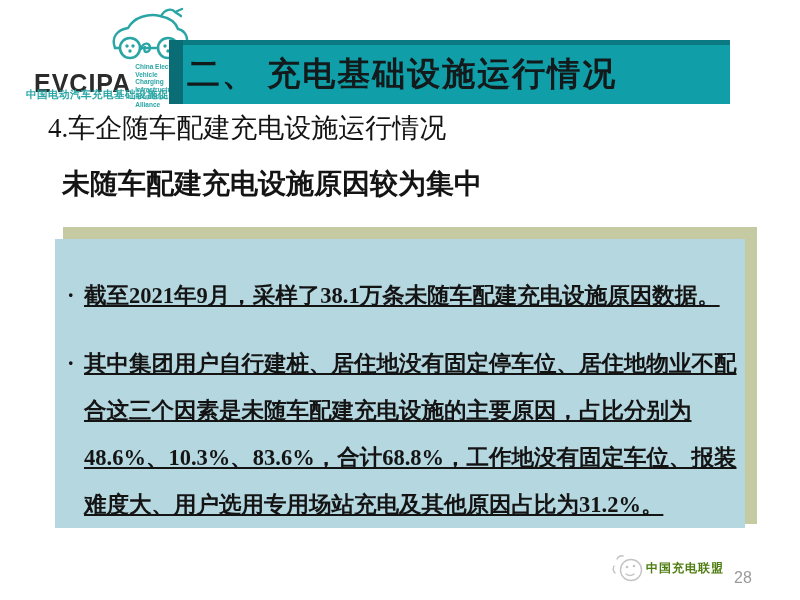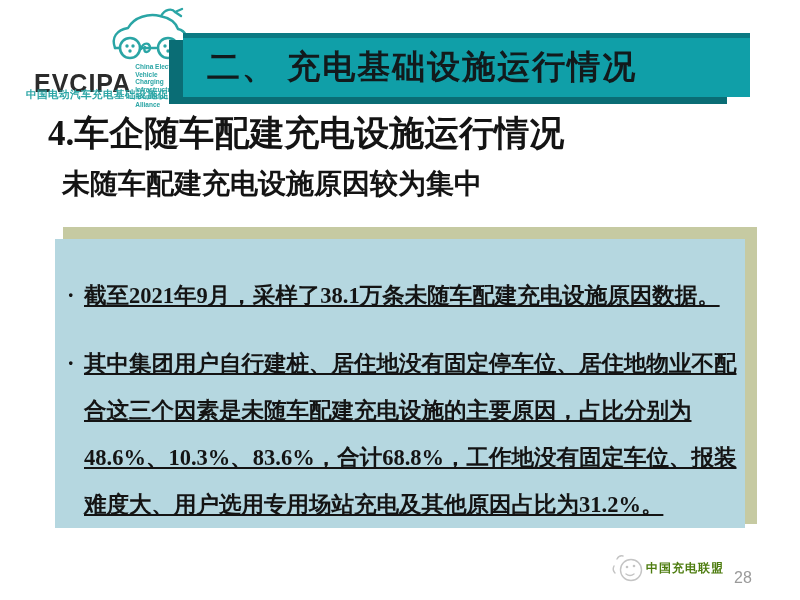--- a/index.html
+++ b/index.html
@@ -15,26 +15,26 @@
   .logo-row{position:absolute;left:12px;top:54px;display:flex;align-items:center;}
   .logo-acronym{font-family:"Liberation Sans",sans-serif;font-weight:bold;font-size:25px;
     letter-spacing:1px;color:#2b2b2b;line-height:26px;}
   .logo-eng{margin-left:4px;padding-top:5px;font-family:"Liberation Sans",sans-serif;
     font-weight:bold;font-size:6.5px;line-height:7.5px;color:var(--logo-teal);}
   .logo-cn{position:absolute;left:4px;top:84px;font-size:10.5px;font-weight:bold;
     color:var(--logo-teal);white-space:nowrap;letter-spacing:.5px;}
 
   
   .banner-shadow{left:169px;top:40px;width:558px;height:64px;background:var(--banner-shadow);}
-  .banner{left:183px;top:33px;width:543px;height:59px;background:var(--banner-teal);
-    border-top:5px solid #0b7a83;padding-left:24px;display:flex;align-items:center;}
+  .banner{left:183px;top:40px;width:543px;height:59px;background:var(--banner-teal);
+    border-top:5px solid #0b7a83;padding-left:4px;display:flex;align-items:center;}
   .banner-title{font-size:33px;font-weight:bold;letter-spacing:2px;color:#121a1c;white-space:nowrap;}
 
   
-  .heading{left:48px;top:110px;font-size:35px;font-weight:bold;white-space:nowrap;}
+  .heading{left:48px;top:110px;font-size:27px;font-weight:normal;white-space:nowrap;}
   .subheading{left:62px;top:165px;font-size:28px;font-weight:bold;white-space:nowrap;}
 
   
   .box-shadow{left:63px;top:227px;width:694px;height:297px;background:var(--box-shadow);}
   .content-box{left:55px;top:239px;width:690px;height:289px;background:var(--box-fill);
     box-sizing:border-box;padding:33px 4px 0 12px;}
   .bullet{display:flex;font-size:22.5px;font-weight:bold;line-height:47px;color:#141414;}
   .bullet + .bullet{margin-top:21px;}
   .bullet-marker{flex:none;width:17px;}
   .bullet-text{flex:1;text-decoration:underline;}

